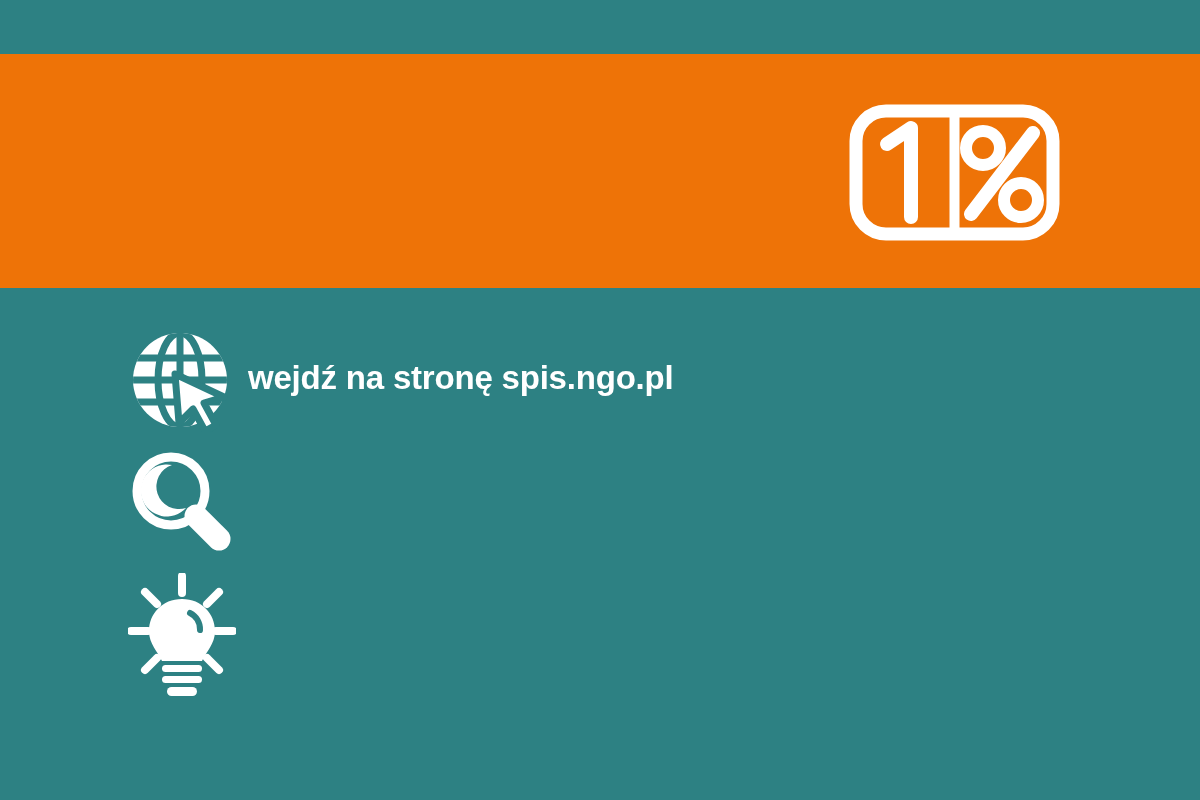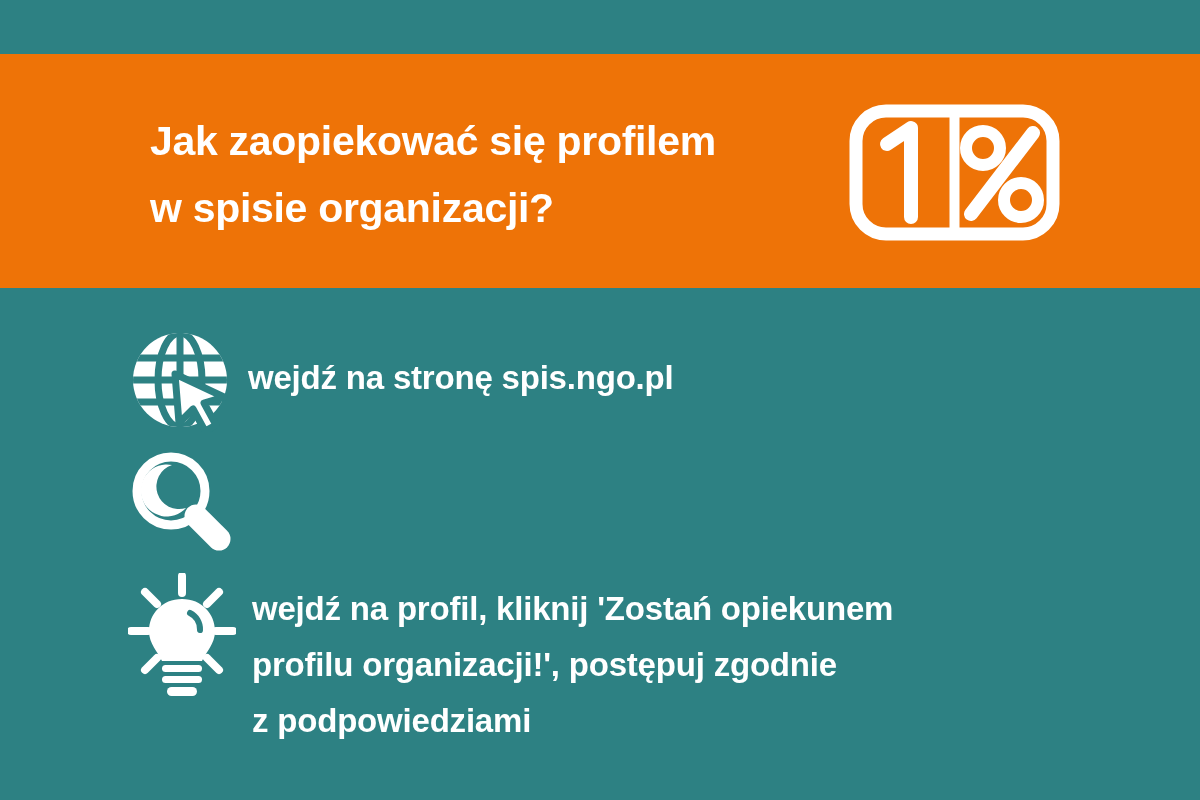--- a/index.html
+++ b/index.html
@@ -95,22 +95,20 @@
   .step-2 .step-text { padding-top: 22px; }
   .step-3 .step-text { padding-top: 8px; }
 </style>
 </head>
 <body>
 
 <div class="poster">
 
   <div class="header-band"></div>
 
-  <div class="header-title">Jak zaopiekować się profilem
-w spisie organizacji?</div>
 
   <svg class="logo-1percent" viewBox="0 0 211 137" aria-hidden="true">
     <rect x="7" y="7" width="197" height="123" rx="30" ry="30" fill="none" stroke="#ffffff" stroke-width="13"></rect>
     <line x1="105.5" y1="9" x2="105.5" y2="128" stroke="#ffffff" stroke-width="10"></line>
 
     <path d="M 38 40 L 62 24 L 62 113" fill="none" stroke="#ffffff" stroke-width="14" stroke-linecap="round" stroke-linejoin="round"></path>
 
     <line x1="122" y1="110" x2="184" y2="29" stroke="#ffffff" stroke-width="14" stroke-linecap="round"></line>
     <circle cx="134" cy="44" r="17" fill="none" stroke="#ffffff" stroke-width="12"></circle>
     <circle cx="172" cy="96" r="17" fill="none" stroke="#ffffff" stroke-width="12"></circle>
@@ -168,19 +166,16 @@
         <path d="M 54 26 C 34 26 21 41 21 58 C 21 71 30 79 34 88 L 74 88 C 78 79 87 71 87 58 C 87 41 74 26 54 26 Z" fill="#ffffff"></path>
 
         <path d="M 62 40 A 18 18 0 0 1 72 57" fill="none" stroke="#2d8183" stroke-width="6" stroke-linecap="round"></path>
 
         <g fill="#ffffff">
           <rect x="34" y="92" width="40" height="7" rx="3.5"></rect>
           <rect x="34" y="103" width="40" height="7" rx="3.5"></rect>
           <rect x="39" y="114" width="30" height="9" rx="4.5"></rect>
         </g>
       </svg>
-      <div class="step-text">wejdź na profil, kliknij 'Zostań opiekunem
-profilu organizacji!', postępuj zgodnie
-z podpowiedziami</div>
     </div>
 
   </div>
 </div>
 
 </body></html>

